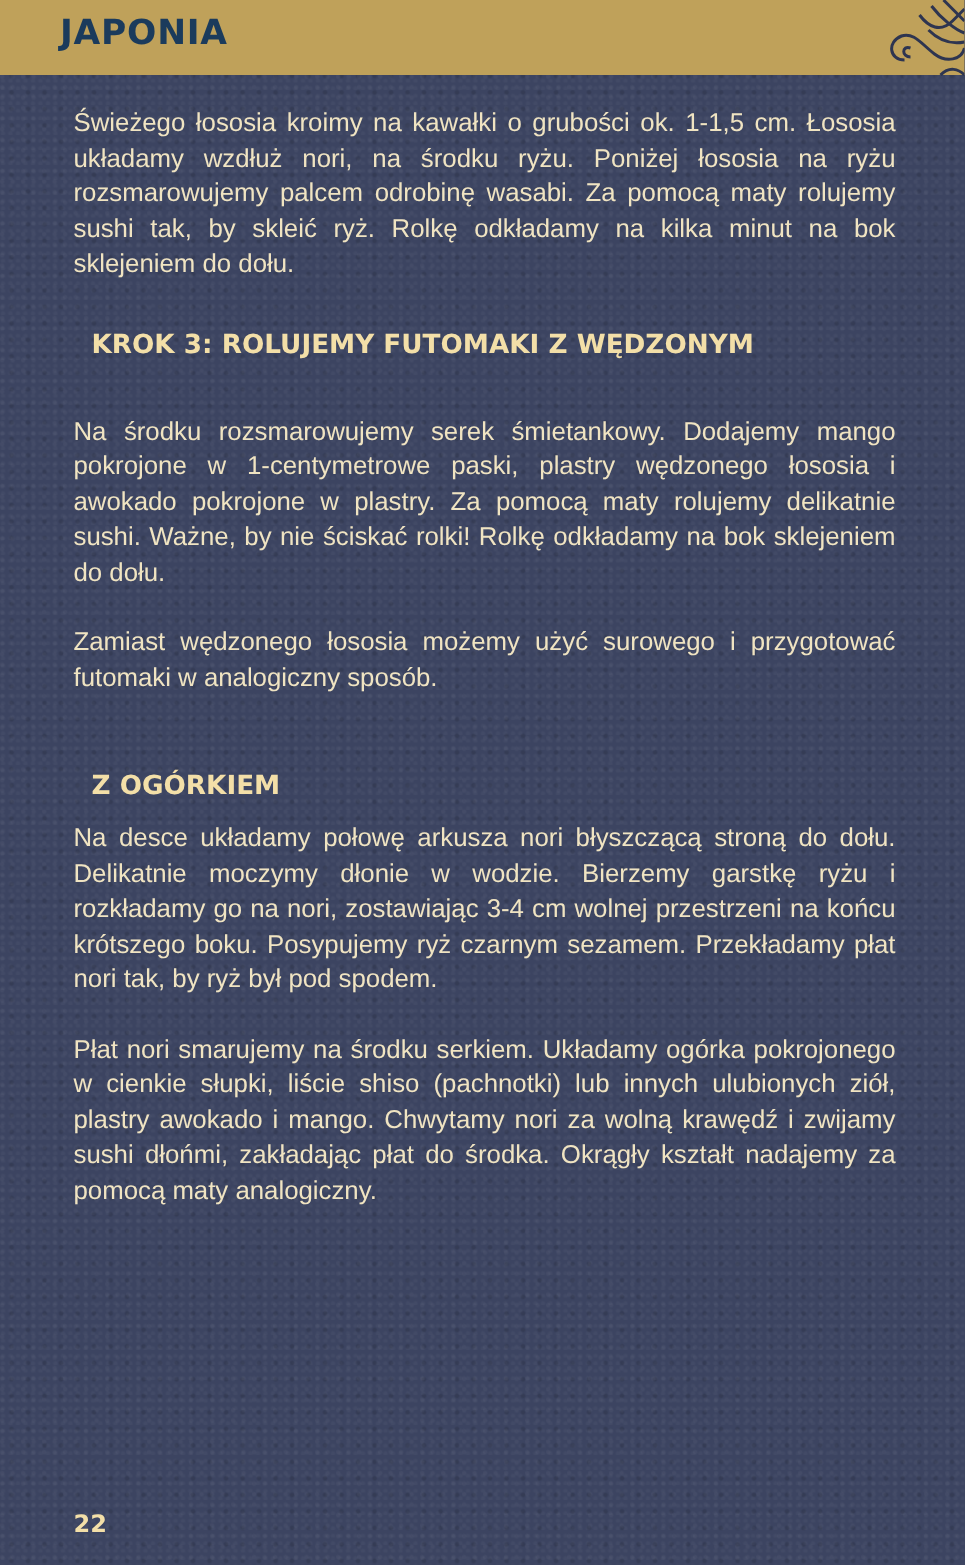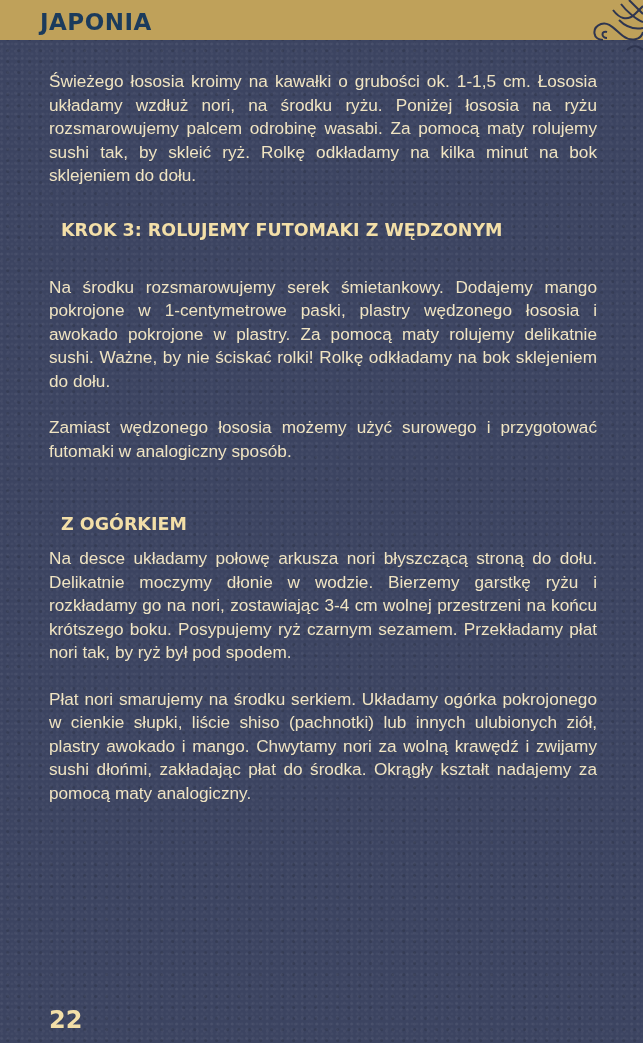--- a/index.html
+++ b/index.html
@@ -8,21 +8,21 @@
     background-color: #3c4461;
     background-image:
       radial-gradient(circle at 20% 30%, rgba(255,255,255,0.04) 0 1px, transparent 2px),
       radial-gradient(circle at 70% 60%, rgba(0,0,0,0.12) 0 1px, transparent 2px),
       radial-gradient(circle at 40% 80%, rgba(255,255,255,0.03) 0 1px, transparent 2px);
     background-size: 7px 7px, 11px 11px, 5px 5px;
     font-family: "DejaVu Sans", sans-serif;
     position: relative;
   }
   .header {
-    position: absolute; left: 0; top: 0; width: 643px; height: 40px;
+    position: absolute; left: 0; top: 0; width: 643px; height: 50px;
     background: #bfa15a;
   }
   .header-title {
     position: absolute; left: 40px; top: 9px;
     font-family: "DejaVu Sans", sans-serif; font-weight: bold;
     font-size: 23px; letter-spacing: 0.5px; color: #1b3b5c;
   }
   .knot {
     position: absolute; right: 0; top: 0; width: 60px; height: 62px;
   }
@@ -37,21 +37,21 @@
   }
   .gap { height: 23px; }
   .heading {
     font-family: "DejaVu Sans", sans-serif; font-weight: bold;
     font-size: 17.5px; line-height: 21px; color: #f3dfa8;
     margin: 12px;
   }
   .page-number {
     position: absolute; left: 49px; top: 1006px;
     font-family: "DejaVu Sans", sans-serif; font-weight: bold;
-    font-size: 24px; color: #f3dfa8; text-align: center;
+    font-size: 16px; color: #f3dfa8; text-align: center;
   }
 </style>
 </head>
 <body>
 
 <div class="header">
   <div class="header-title">JAPONIA</div>
   <svg class="knot" viewBox="0 0 60 62">
     <g fill="none" stroke="#2e3550" stroke-width="2">
       <path d="M20 40 C10 40 8 28 18 24 C26 21 32 30 40 36 C48 42 58 40 60 32"></path>

